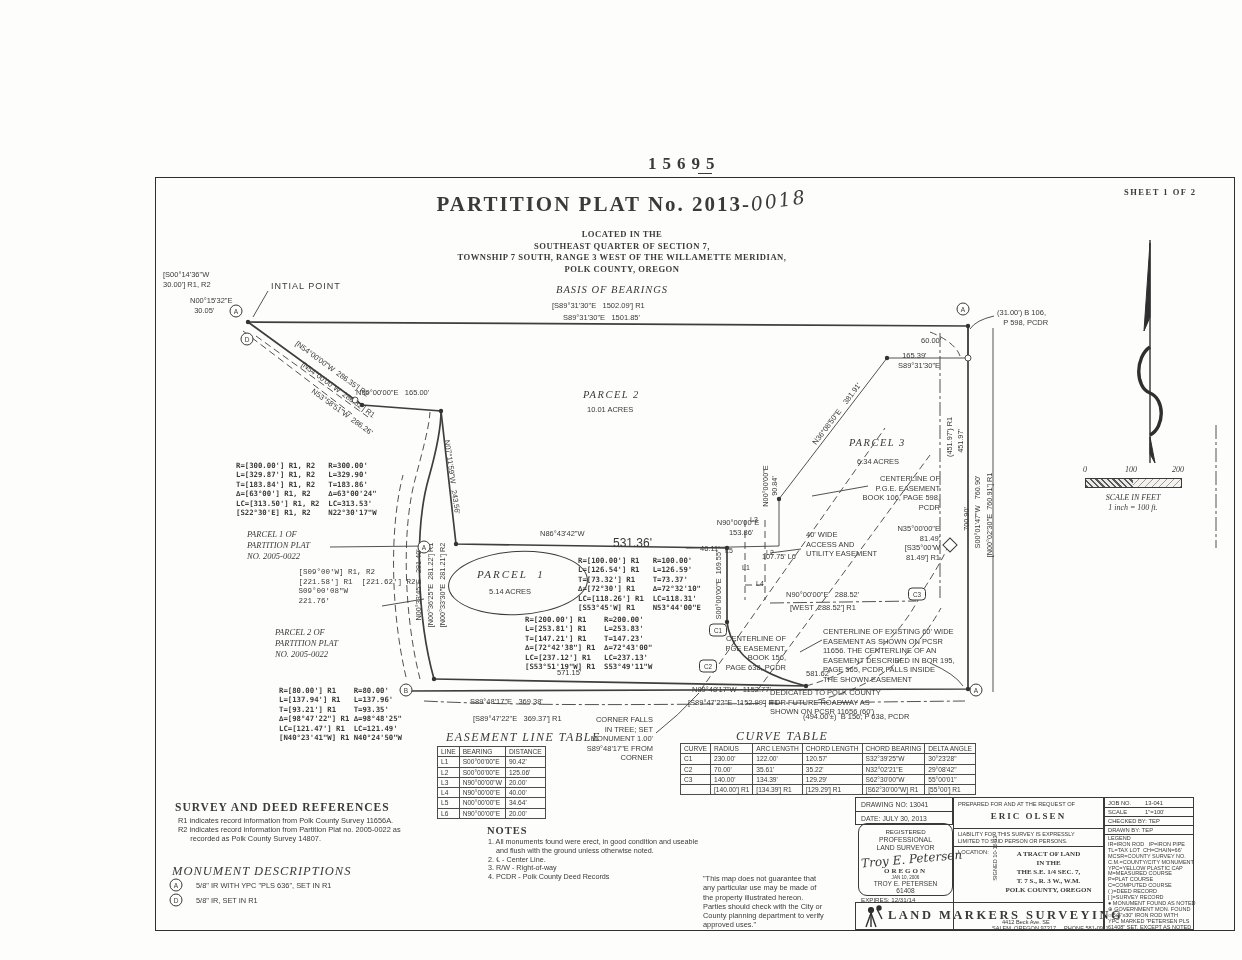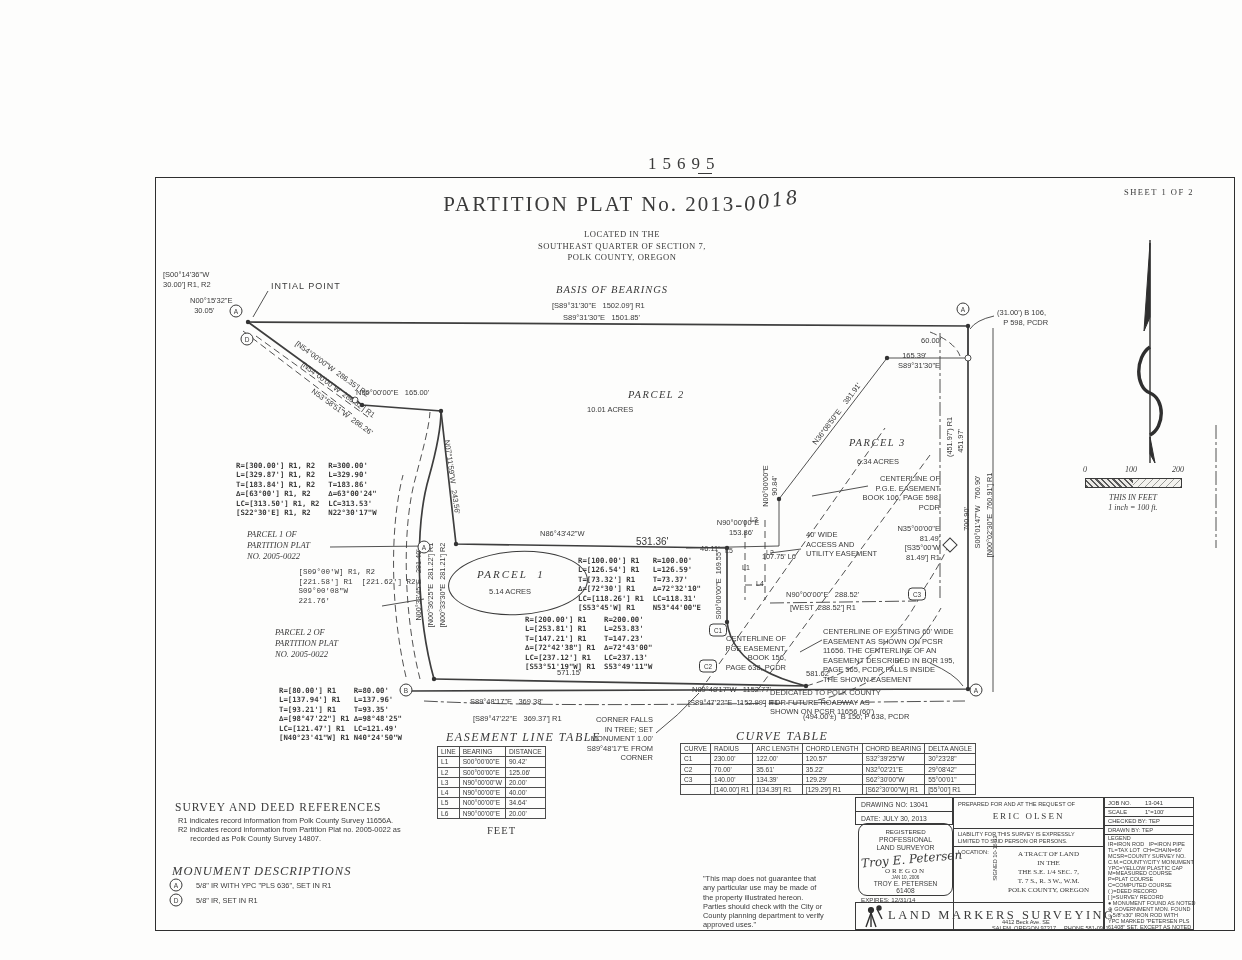--- a/index.html
+++ b/index.html
@@ -12,21 +12,21 @@
   .lbl.mono{font-family:"DejaVu Sans Mono",monospace;font-size:7.3px;line-height:1.3;font-weight:bold;}
   .lbl.ital{font-family:"Liberation Serif",serif;font-style:italic;}
   .cmark{position:absolute;width:11px;height:11px;border:1px solid #3a3a3a;border-radius:50%;
         font:6.5px/11px "Liberation Sans",sans-serif;text-align:center;background:#fdfdfc;
         transform:translate(-50%,-50%);}
   .hexmark{position:absolute;width:16px;height:11px;border:1px solid #3a3a3a;border-radius:4px;
         font:6.3px/11px "Liberation Sans",sans-serif;text-align:center;background:#fdfdfc;
         transform:translate(-50%,-50%);}
   .diamond{position:absolute;width:9px;height:9px;border:1px solid #3a3a3a;background:#fdfdfc;
         transform:translate(-50%,-50%) rotate(45deg);}
-  .serif{font-family:"Liberation Serif",serif;}
+  .serif{font-family:"Liberation Serif",serif;font-weight:bold;}
   .hand{font-family:"DejaVu Serif",serif;font-style:italic;}
   .ptable{position:absolute;border-collapse:collapse;}
   .ptable th,.ptable td{border:1px solid #4c4c4c;font:6.6px/1.1 "Liberation Sans",sans-serif;
         font-weight:normal;padding:1px 3px;color:#3a3a3a;text-align:left;white-space:nowrap;}
   .tb-box{position:absolute;border:1.2px solid #3a3a3a;box-sizing:border-box;}
   .tiny{font-size:5.6px;line-height:1.15;}
   .list>div{white-space:pre;}
   #parcel1-ellipse{position:absolute;left:448px;top:551px;width:138px;height:62px;
         border:1.8px solid #3b3b3b;border-radius:50%;transform:rotate(-3deg);}
   #stamp{position:absolute;left:858px;top:823px;width:93px;height:71px;border:1.4px solid #3a3a3a;
@@ -45,20 +45,21 @@
   <div style="position:absolute;left:698px;top:173px;width:14px;border-bottom:1.4px solid #3a3a3a;"></div>
 
   <div class="lbl serif" style="left:1124px;top:187px;font-size:8.5px;letter-spacing:1.5px;">SHEET 1 OF 2</div>
 
   <div style="position:absolute;left:372px;top:192px;width:500px;text-align:center;">
     <span class="serif" style="font-size:21px;letter-spacing:2px;">PARTITION PLAT No. 2013-</span><span class="hand" style="font-size:19px;letter-spacing:2px;display:inline-block;transform:rotate(-8deg) translateY(-4px);">0018</span>
   </div>
   <div class="serif list" style="position:absolute;left:372px;top:229px;width:500px;text-align:center;font-size:8.6px;line-height:11.5px;letter-spacing:0.5px;">
       <div>LOCATED IN THE</div>
       <div>SOUTHEAST QUARTER OF SECTION 7,</div>
+      <div>TOWNSHIP 7 SOUTH, RANGE 3 WEST OF THE WILLAMETTE MERIDIAN,</div>
       <div>POLK COUNTY, OREGON</div>
     </div>
 
   <svg class="overlay" width="1242" height="960">
     <g fill="none" stroke="#3e3e3e">
 
       <g stroke-width="1.7">
         <path d="M248 322 L968 326 L968 689 L408 691"></path>
         <path d="M248 322 L362 405 L441 411 L456 544 L727 548 L727 622"></path>
         <path d="M727 622 Q733 668 806 686 L434 679"></path>
@@ -130,35 +131,35 @@
       <polygon points="18,202 23,228 18,219"></polygon>
     </g>
   </svg>
 
   <div>
     <div class="lbl ital" style="left:1083px;top:465px;font-size:8px;">0</div>
     <div class="lbl ital" style="left:1125px;top:465px;font-size:8px;">100</div>
     <div class="lbl ital" style="left:1172px;top:465px;font-size:8px;">200</div>
     <div style="position:absolute;left:1085px;top:478px;width:48px;height:8px;border:1px solid #3a3a3a;" class="barL"></div>
     <div style="position:absolute;left:1133px;top:478px;width:48px;height:8px;border:1px solid #3a3a3a;border-left:none;" class="barR"></div>
-    <div class="lbl ital" style="left:1133px;top:493px;transform:translateX(-50%);font-size:8px;">THIS IN FEET</div>
+    <div class="lbl ital" style="left:1133px;top:493px;transform:translateX(-50%);font-size:8px;">SCALE IN FEET</div>
     <div class="lbl ital" style="left:1133px;top:503px;transform:translateX(-50%);font-size:8px;">1 inch = 100 ft.</div>
   </div>
 
   <div id="parcel1-ellipse"></div>
   <div id="map-labels">
       <div class="lbl" style="left: 163px; top: 270px; font-size: 7.5px;">[S00°14'36"W
 30.00'] R1, R2</div>
       <div class="lbl" style="left: 190px; top: 296px; font-size: 7.5px;">N00°15'32"E
   30.05'</div>
       <div class="lbl" style="left: 271px; top: 281px; font-size: 9px; letter-spacing: 1px;">INTIAL POINT</div>
       <div class="lbl ital" style="left: 556px; top: 283px; font-size: 10.5px; letter-spacing: 1px;">BASIS OF BEARINGS</div>
       <div class="lbl" style="left: 552px; top: 301px; font-size: 7.5px;">[S89°31'30"E   1502.09'] R1</div>
       <div class="lbl" style="left: 563px; top: 313px; font-size: 7.5px;">S89°31'30"E   1501.85'</div>
-      <div class="lbl ital" style="left: 583px; top: 388px; font-size: 10.5px; letter-spacing: 1.5px; margin-left: 45px;">PARCEL 2</div>
+      <div class="lbl ital" style="left: 583px; top: 388px; font-size: 10.5px; letter-spacing: 1.5px;">PARCEL 2</div>
       <div class="lbl" style="left: 587px; top: 405px; font-size: 7.5px;">10.01 ACRES</div>
       <div class="lbl" style="left: 997px; top: 308px; font-size: 7.5px;">(31.00') B 106,
    P 598, PCDR</div>
       <div class="lbl" style="left: 921px; top: 336px; font-size: 7.5px;">60.00'</div>
       <div class="lbl" style="left: 898px; top: 351px; font-size: 7.5px;">  165.39'
 S89°31'30"E</div>
       <div class="lbl" style="left: 332px; top: 369px; font-size: 7.5px; text-align: center; transform: translate(-50%, -50%) rotate(36deg);">[N54°00'00"W  286.35'] R2</div>
       <div class="lbl" style="left: 338px; top: 390px; font-size: 7.5px; text-align: center; transform: translate(-50%, -50%) rotate(36deg);">[N54°00'00"W  286.32'] R1</div>
       <div class="lbl" style="left: 342px; top: 412px; font-size: 7.5px; text-align: center; transform: translate(-50%, -50%) rotate(36deg);">N53°58'51"W  286.26'</div>
       <div class="lbl" style="left: 356px; top: 388px; font-size: 7.5px;">N90°00'00"E   165.00'</div>
@@ -176,21 +177,21 @@
 [221.58'] R1  [221.62'] R2
 S09°00'08"W
 221.76'</div>
       <div class="lbl ital" style="left: 275px; top: 627px; font-size: 8.5px;">PARCEL 2 OF
 PARTITION PLAT
 NO. 2005-0022</div>
       <div class="lbl" style="left: 419px; top: 585px; font-size: 7.3px; text-align: center; transform: translate(-50%, -50%) rotate(-90deg);">N00°33'45"E   281.40'</div>
       <div class="lbl" style="left: 431px; top: 585px; font-size: 7.3px; text-align: center; transform: translate(-50%, -50%) rotate(-90deg);">[N00°36'25"E  281.22'] R1</div>
       <div class="lbl" style="left: 443px; top: 585px; font-size: 7.3px; text-align: center; transform: translate(-50%, -50%) rotate(-90deg);">[N00°33'30"E  281.21'] R2</div>
       <div class="lbl" style="left: 540px; top: 529px; font-size: 7.5px;">N86°43'42"W</div>
-      <div class="lbl" style="left: 613px; top: 536px; font-size: 10px; margin-left: 23px;">531.36'</div>
+      <div class="lbl" style="left: 613px; top: 536px; font-size: 12px;">531.36'</div>
       <div class="lbl ital" style="left: 477px; top: 567px; font-size: 11px; letter-spacing: 2px;">PARCEL  1</div>
       <div class="lbl" style="left: 489px; top: 587px; font-size: 7.5px;">5.14 ACRES</div>
       <div class="lbl mono" style="left: 578px; top: 556px;">R=[100.00'] R1   R=100.00'
 L=[126.54'] R1   L=126.59'
 T=[73.32'] R1    T=73.37'
 ∆=[72°30'] R1    ∆=72°32'10"
 LC=[118.26'] R1  LC=118.31'
 [S53°45'W] R1    N53°44'00"E</div>
       <div class="lbl mono" style="left: 525px; top: 615px;">R=[200.00'] R1    R=200.00'
 L=[253.81'] R1    L=253.83'
@@ -373,21 +374,22 @@
   <div class="lbl ital" style="left:172px;top:863px;font-size:12.5px;letter-spacing:1px;">MONUMENT DESCRIPTIONS</div>
   <div>
     <div class="cmark" style="left:176px;top:885px;">A</div>
     <div class="lbl" style="left:196px;top:881px;font-size:7.4px;">5/8" IR WITH YPC "PLS 636", SET IN R1</div>
   </div>
   <div>
     <div class="cmark" style="left:176px;top:900px;">D</div>
     <div class="lbl" style="left:196px;top:896px;font-size:7.4px;">5/8" IR, SET IN R1</div>
   </div>
 
-  <div class="lbl serif" style="left:487px;top:824px;font-size:10.5px;letter-spacing:1px;">FEET</div>
+  <div class="lbl serif" style="left:487px;top:824px;font-size:10.5px;letter-spacing:1px;">NOTES</div>
+  <div class="lbl list" style="left:488px;top:838px;font-size:7.2px;line-height:8.8px;"><div>1. All monuments found were erect, in good condition and useable</div><div>    and flush with the ground unless otherwise noted.</div><div>2. ℄ - Center Line.</div><div>3. R/W - Right-of-way</div><div>4. PCDR - Polk County Deed Records</div></div>
 
   <div class="lbl" style="left:703px;top:874px;font-size:7.4px;line-height:9.3px;">"This map does not guarantee that
 any particular use may be made of
 the property illustrated hereon.
 Parties should check with the City or
 County planning department to verify
 approved uses."</div>
 
   <div class="tb-box" style="left:855px;top:797px;width:98px;height:28px;">
     <div class="lbl" style="left:5px;top:3px;font-size:6.8px;">DRAWING NO: 13041</div>

